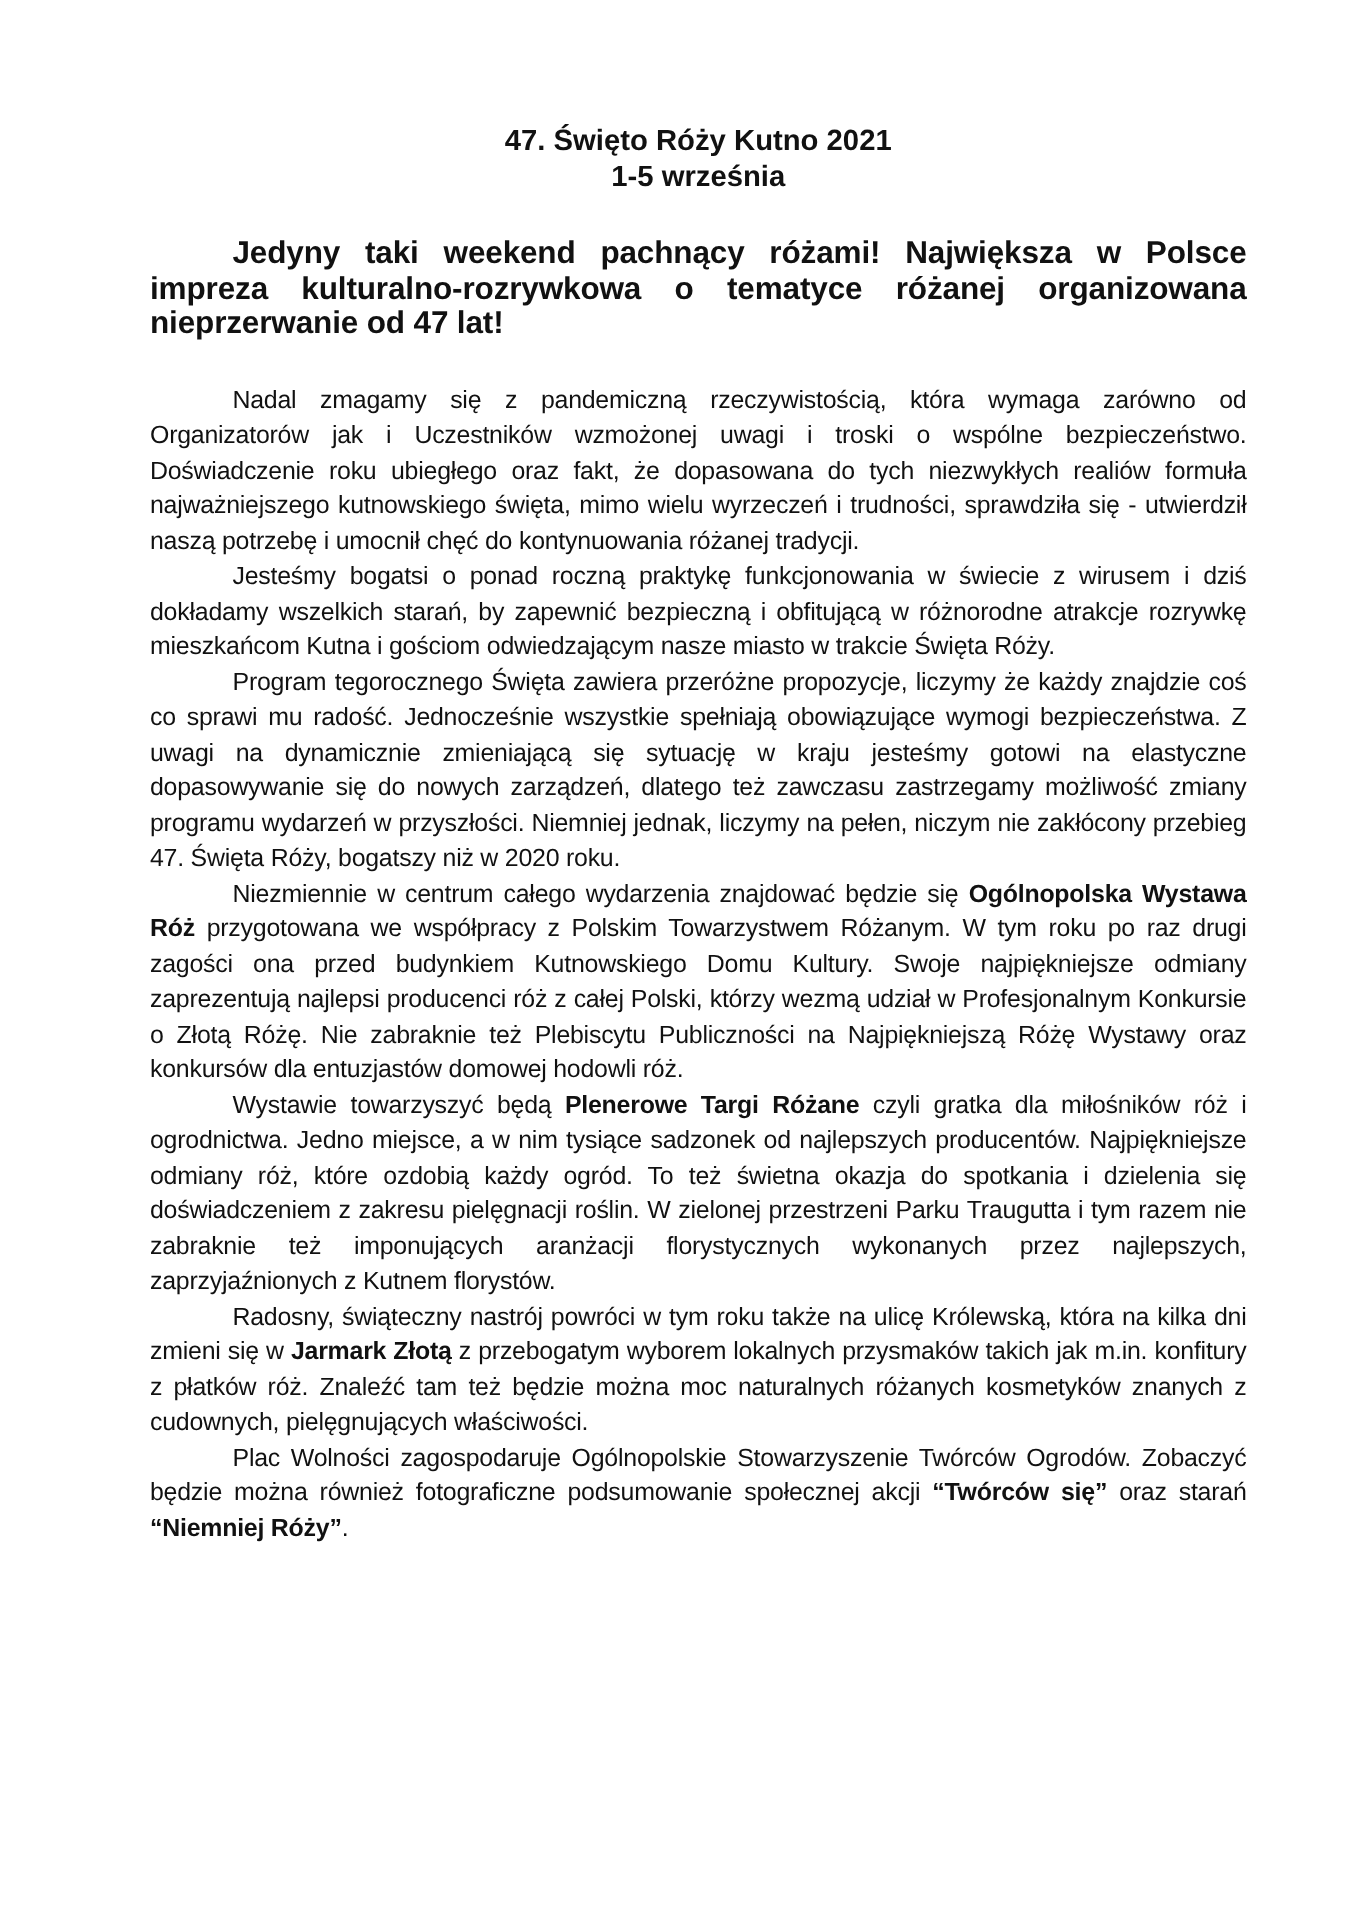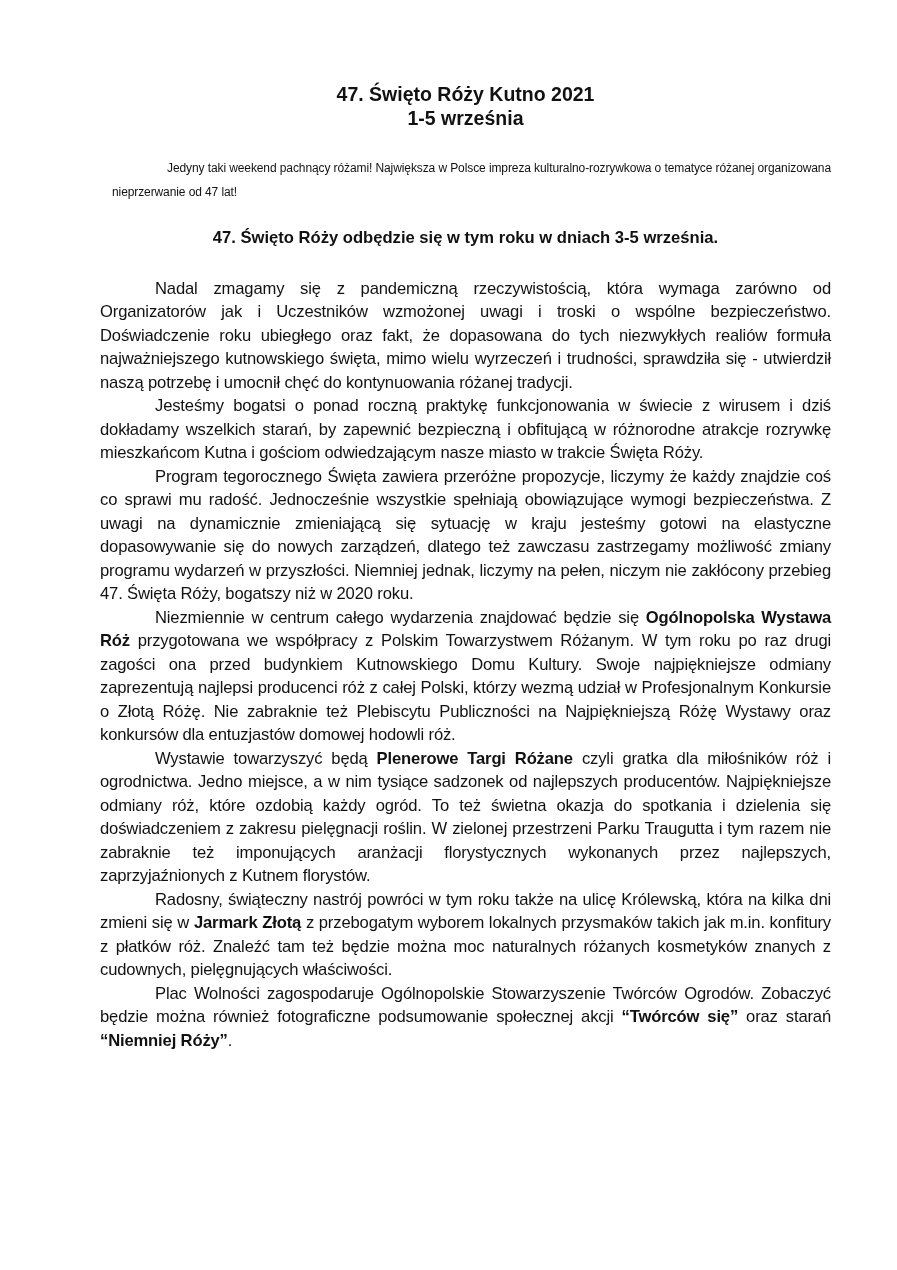--- a/index.html
+++ b/index.html
@@ -22,26 +22,27 @@
       width: 731px;
     }
     .title {
       text-align: center;
       font-weight: bold;
       font-size: 19.5px;
       line-height: 24px;
       margin: 0;
     }
     .lead {
-      font-size: 12px;
+      font-size: 21px;
       line-height: 23.5px;
       text-align: justify;
       text-indent: 55px;
-      margin: 27px 0 0 12px;
+      margin: 27px 0 0 0;
       letter-spacing: -0.1px;
+      font-weight: bold;
     }
     .subhead {
       text-align: center;
       font-weight: bold;
       font-size: 16.6px;
       line-height: 23.5px;
       margin: 22px 0 0 0;
     }
     .body {
       margin-top: 27px;
@@ -60,21 +61,20 @@
 <body>
 
 <div class="page">
   <h1 class="title">
     <span>47. Święto Róży Kutno 2021</span><br>
     <span>1-5 września</span>
   </h1>
 
   <p class="lead">Jedyny taki weekend pachnący różami! Największa w Polsce impreza kulturalno-rozrywkowa o tematyce różanej organizowana nieprzerwanie od 47 lat!</p>
 
-  <p class="subhead">47. Święto Róży odbędzie się w tym roku w dniach 3-5 września.</p>
 
   <div class="body">
     <p class="para">Nadal zmagamy się z pandemiczną rzeczywistością, która wymaga zarówno od Organizatorów jak i Uczestników wzmożonej uwagi i troski o wspólne bezpieczeństwo. Doświadczenie roku ubiegłego oraz fakt, że dopasowana do tych niezwykłych realiów formuła najważniejszego kutnowskiego święta, mimo wielu wyrzeczeń i trudności, sprawdziła się - utwierdził naszą potrzebę i umocnił chęć do kontynuowania różanej tradycji.</p>
 
     <p class="para">Jesteśmy bogatsi o ponad roczną praktykę funkcjonowania w świecie z wirusem i dziś dokładamy wszelkich starań, by zapewnić bezpieczną i obfitującą w różnorodne atrakcje rozrywkę mieszkańcom Kutna i gościom odwiedzającym nasze miasto w trakcie Święta Róży.</p>
 
     <p class="para">Program tegorocznego Święta zawiera przeróżne propozycje, liczymy że każdy znajdzie coś co sprawi mu radość. Jednocześnie wszystkie spełniają obowiązujące wymogi bezpieczeństwa. Z uwagi na dynamicznie zmieniającą się sytuację w kraju jesteśmy gotowi na elastyczne dopasowywanie się do nowych zarządzeń, dlatego też zawczasu zastrzegamy możliwość zmiany programu wydarzeń w przyszłości. Niemniej jednak, liczymy na pełen, niczym nie zakłócony przebieg 47. Święta Róży, bogatszy niż w 2020 roku.</p>
 
     <p class="para"><span>Niezmiennie w centrum całego wydarzenia znajdować będzie się </span><b>Ogólnopolska Wystawa Róż</b><span> przygotowana we współpracy z Polskim Towarzystwem Różanym. W tym roku po raz drugi zagości ona przed budynkiem Kutnowskiego Domu Kultury. Swoje najpiękniejsze odmiany zaprezentują najlepsi producenci róż z całej Polski, którzy wezmą udział w Profesjonalnym Konkursie o Złotą Różę. Nie zabraknie też Plebiscytu Publiczności na Najpiękniejszą Różę Wystawy oraz konkursów dla entuzjastów domowej hodowli róż.</span></p>
 

